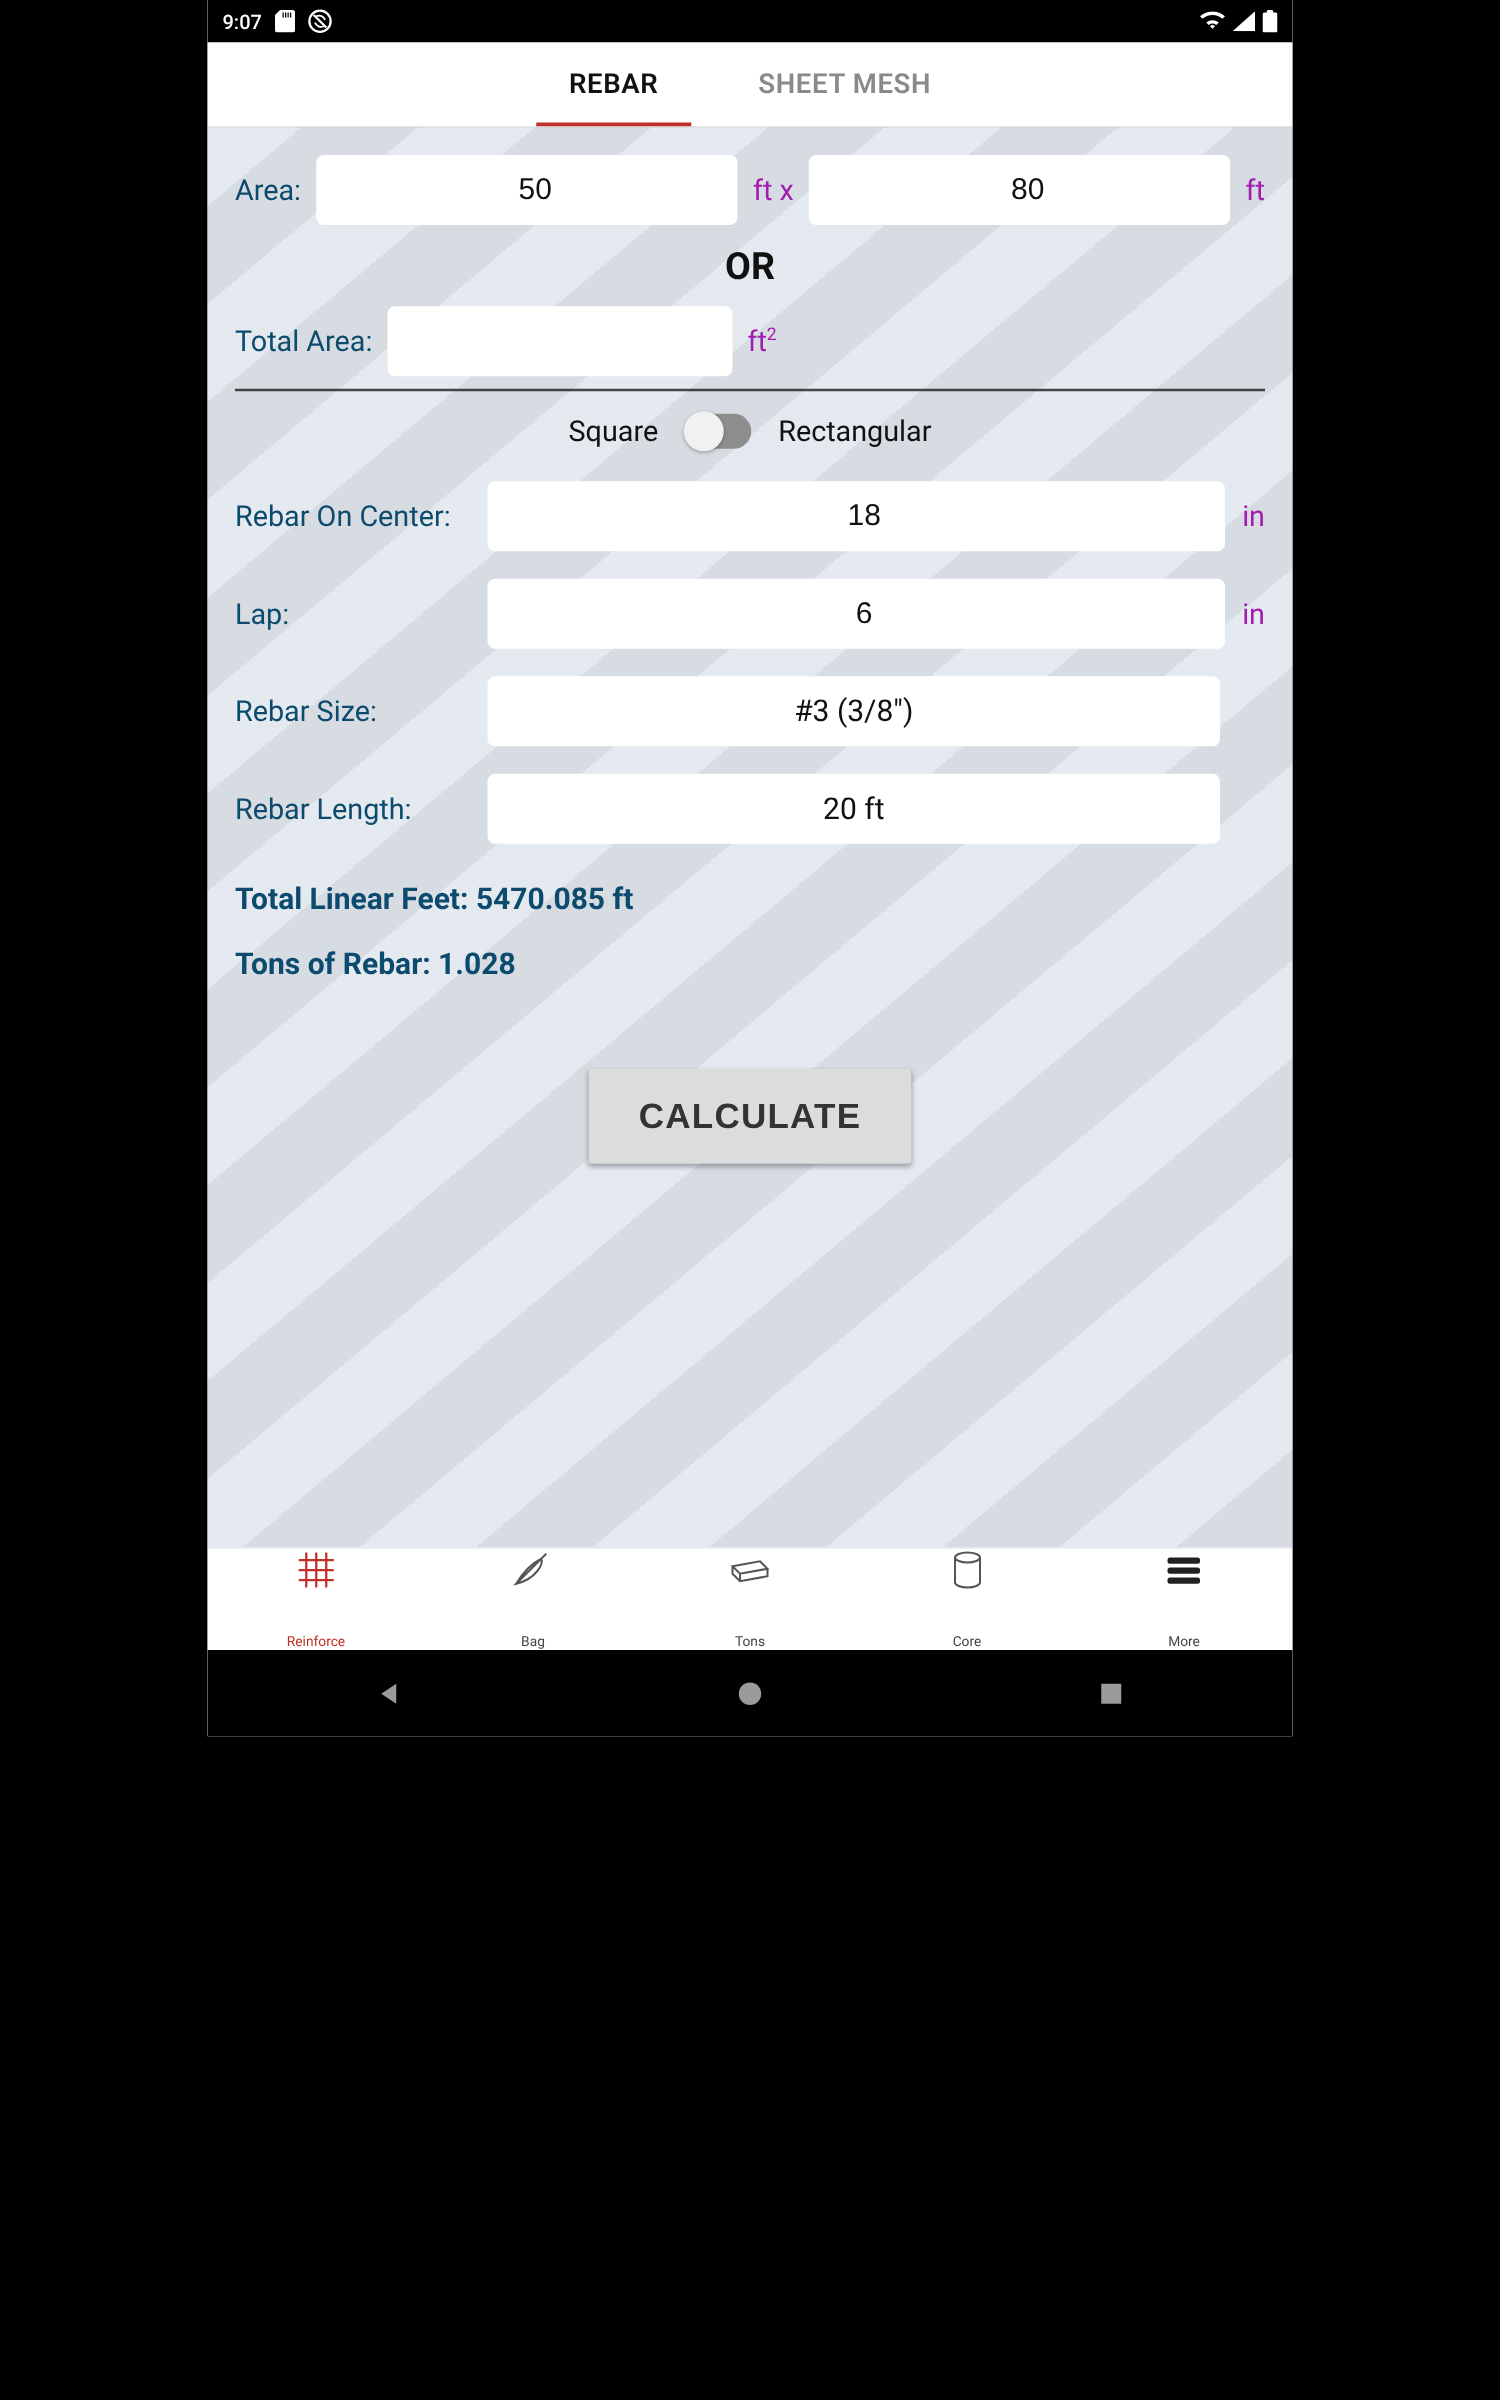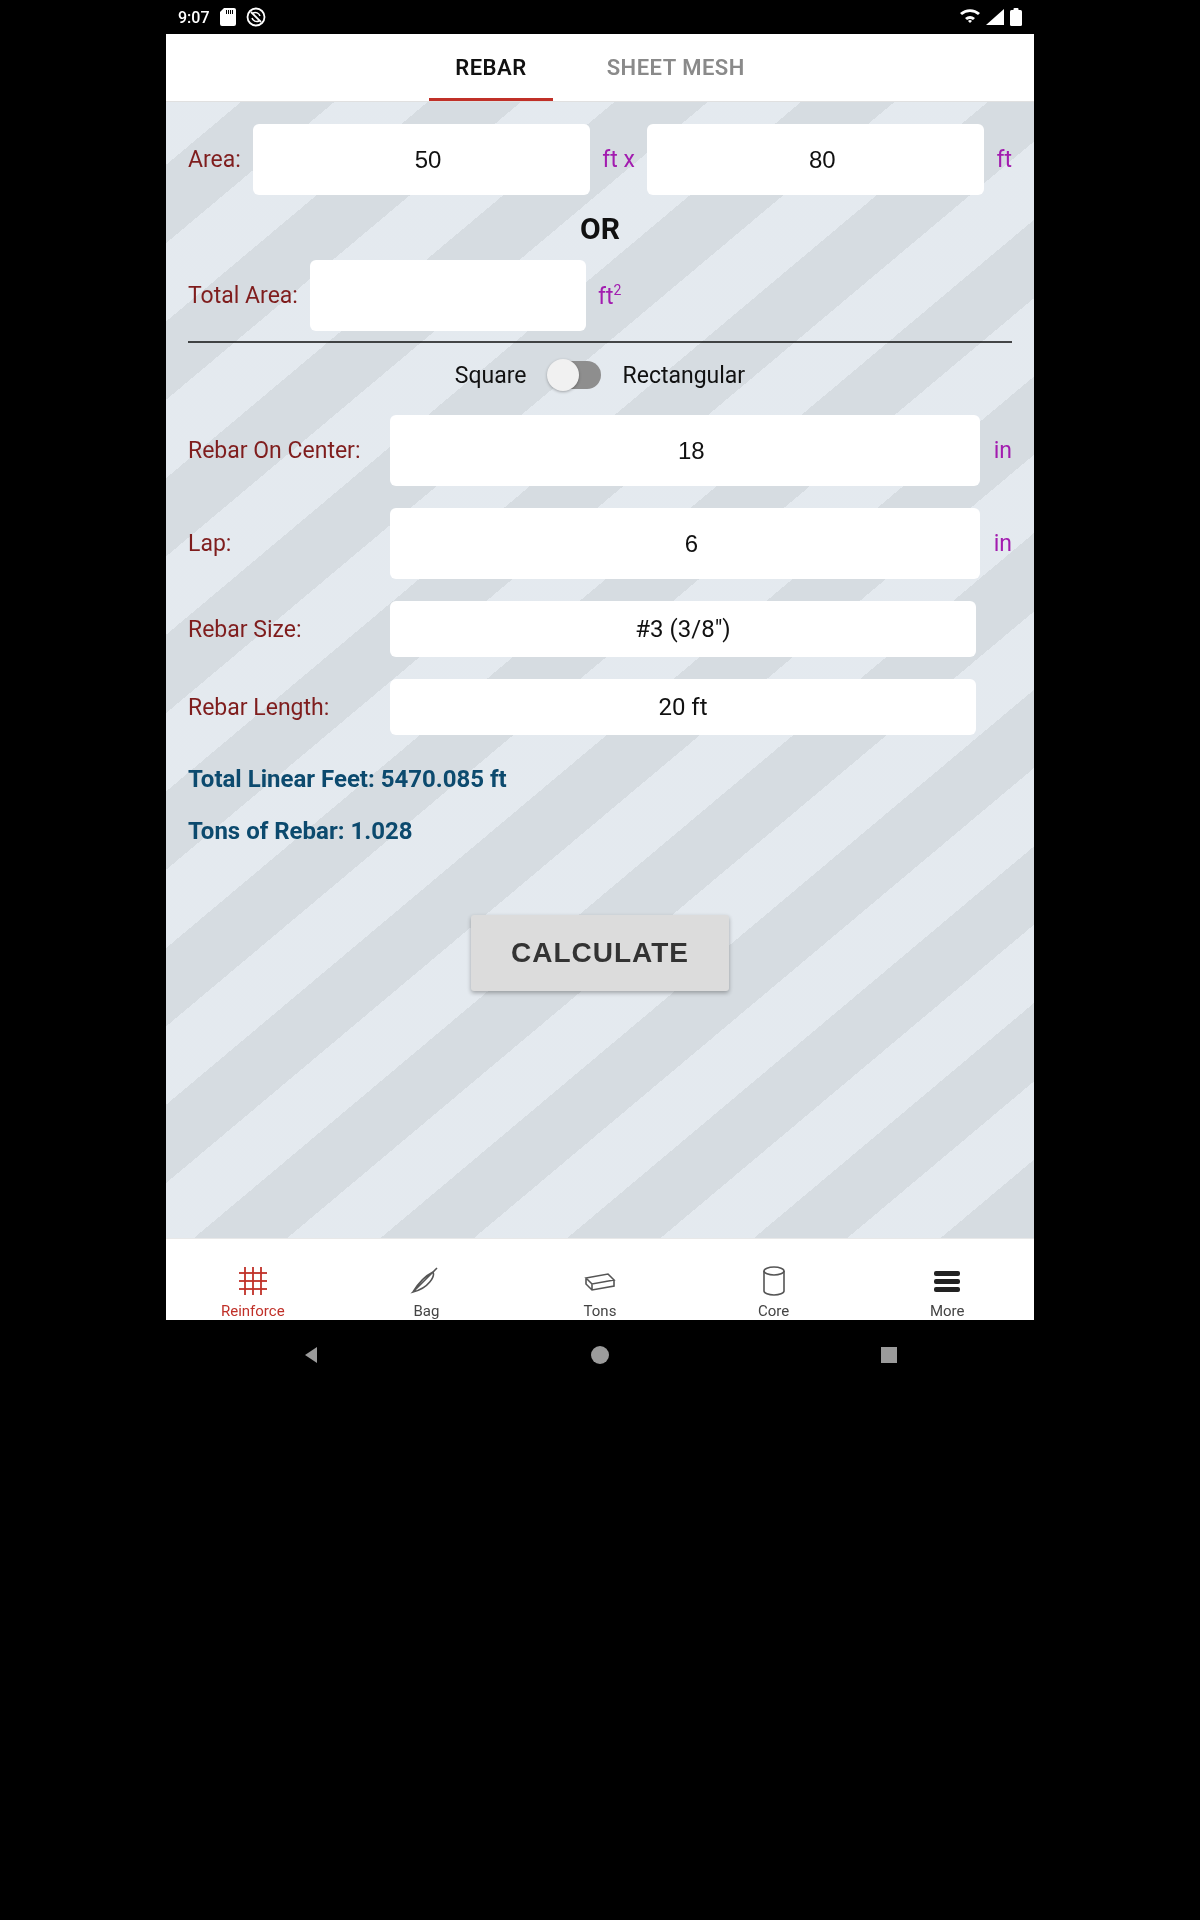--- a/index.html
+++ b/index.html
@@ -41,24 +41,24 @@
   .main::after {
     content:"";
     position:absolute;
     inset:0;
     background: rgba(255,255,255,0.62);
     z-index:0;
   }
   .main > * { position: relative; z-index: 1; }
 
   .row { display: flex; align-items: center; gap: 12px; margin-bottom: 16px; }
-  .label { font-size: 23px; color: #7f1d1d; white-space: nowrap; }
+  .label { font-size: 23px; color: #0c4a6e; white-space: nowrap; }
   .input {
     flex: 1;
-    height: 71px;
+    height: 56px;
     background: #fff;
     border: none;
     border-radius: 6px;
     text-align: center;
     font-size: 24px;
     color: #111;
     padding-left: 13px;
   }
   .unit { font-size: 23px; color: #a21caf; white-space: nowrap; }
   .unit sup { font-size: 14px; }
@@ -99,21 +99,21 @@
     letter-spacing: 1px;
     padding: 22px 40px;
     border: none;
     border-radius: 3px;
     box-shadow: 0 2px 4px rgba(0,0,0,0.3);
     cursor: pointer;
   }
 
   
   .bottom-nav { position: absolute; bottom: 69px; left: 0; right: 0; height: 82px; background: #fff; display: flex; border-top: 1px solid #e8e8e8; }
-  .nav-item { flex: 1; display: flex; flex-direction: column; align-items: center; justify-content: flex-end; gap: 4px; cursor: pointer; color: #444; font-size: 15px; }
+  .nav-item { flex: 1; display: flex; flex-direction: column; align-items: center; justify-content: space-between; gap: 4px; cursor: pointer; color: #444; font-size: 11px; }
   .nav-item.active { color: #c03028; }
   .nav-icon-box { height: 34px; display: flex; align-items: center; justify-content: center; }
 
   
   .sys-nav { position: absolute; bottom: 0; left: 0; right: 0; height: 69px; background: #000; display: flex; align-items: center; justify-content: space-around; }
   .sys-btn { width: 60px; height: 60px; display: flex; align-items: center; justify-content: center; cursor: pointer; }
 
   svg { display: block; }
 </style>
 </head>

